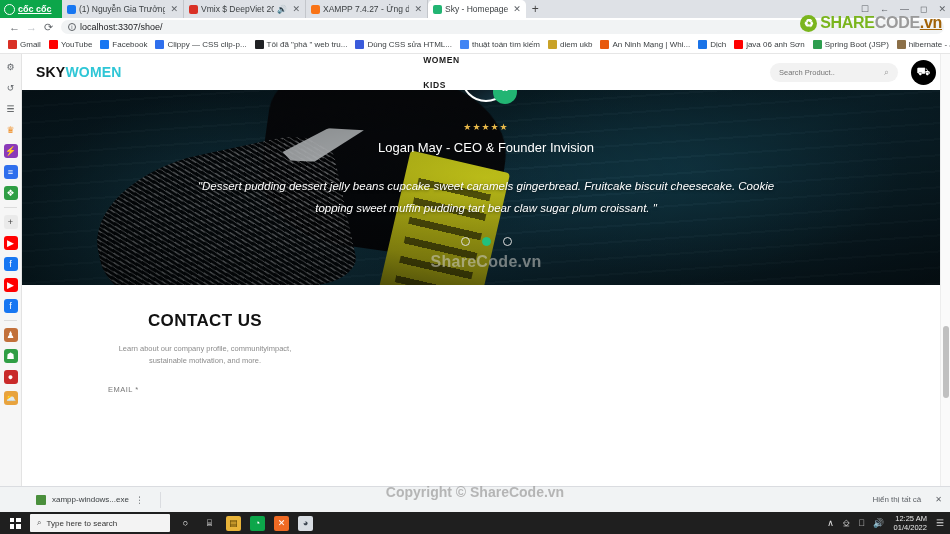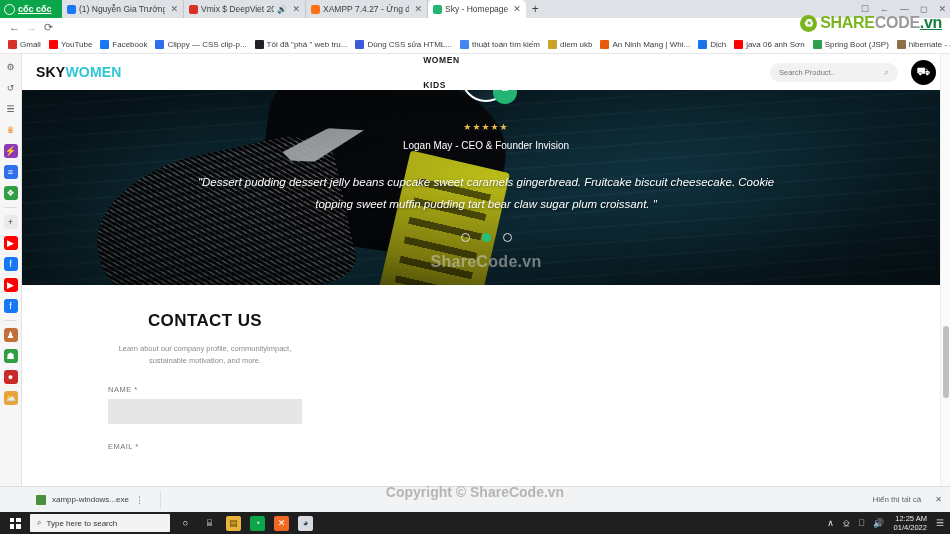--- a/index.html
+++ b/index.html
@@ -169,21 +169,21 @@
     background: linear-gradient(150deg,#1d4a5c 0%,#0a1117 45%,#173a49 100%);
   }
   .quote-badge {
     position: absolute; right: -6px; bottom: -2px;
     width: 24px; height: 24px; border-radius: 50%; background: #22b573;
     display: flex; align-items: center; justify-content: center;
     color: #fff; font-size: 14px; font-weight: bold; line-height: 1;
   }
   .hero-inner { position: relative; z-index: 3; padding-top: 32px; text-align: center; }
   .stars { color: #e9b949; font-size: 9px; letter-spacing: 1px; }
-  .person { color: #fff; font-size: 10px; margin-top: 8px; }
+  .person { color: #fff; font-size: 13px; margin-top: 8px; }
   .quote-text {
     color: #fff; font-size: 11.5px; font-style: italic; line-height: 22px;
     max-width: 580px; margin: 20px auto 0; text-shadow: 0 1px 3px rgba(0,0,0,.5);
   }
   .dots { margin-top: 18px; display: flex; gap: 12px; justify-content: center; }
   .dot { width: 9px; height: 9px; border-radius: 50%; border: 1.4px solid #dcdcdc; }
   .dot.active { background: #22c07d; border-color: #22c07d; }
   .hero-watermark {
     position: absolute; left: 0; right: 0; bottom: 14px; text-align: center;
     font-size: 16px; font-weight: bold; color: rgba(205,205,200,.55);
@@ -217,21 +217,21 @@
     display: flex; align-items: center; gap: 3px;
     font-size: 16px; font-weight: bold; letter-spacing: -.3px;
   }
   .wm-logo .recyc {
     width: 17px; height: 17px; border-radius: 50%;
     background: #7ab51d; color: #fff; font-size: 11px;
     display: flex; align-items: center; justify-content: center;
   }
   .wm-share { color: #7ab51d; margin-top: 21px; }
   .wm-code { color: #9a9a9a; }
-  .wm-vn { color: #15803d; text-decoration: underline; }
+  .wm-vn { color: #a16207; text-decoration: underline; }
   .wm-copyright {
     position: absolute; left: 50%; transform: translateX(-50%);
     bottom: 34px; z-index: 40; font-size: 14px; font-weight: bold;
     color: rgba(160,160,160,.75); white-space: nowrap;
   }
 
   
   .downloadbar {
     position: absolute; left: 0; bottom: 22px; width: 950px; height: 26px;
     background: #f1f3f4; border-top: 1px solid #dadce0;
@@ -307,20 +307,24 @@
       <span>—</span>
       <span>◻</span>
       <span>✕</span>
     </div>
   </div>
 
   <div class="toolbar">
     <span class="navbtn">←</span>
     <span class="navbtn dim">→</span>
     <span class="navbtn">⟳</span>
+    <div class="omnibox">
+      <span class="info-i">i</span>
+      <span>localhost:3307/shoe/</span>
+    </div>
   </div>
 
   <div class="bookmarks">
     <div id="bm-host" style="display:flex;align-items:center;">
         <span class="bm">
           <span class="bmico" style="background:#d93025"></span>
           <span>Gmail</span>
         </span>
         <span class="bm">
           <span class="bmico" style="background:#ff0000"></span>
@@ -450,24 +454,20 @@
           </div>
       </div>
       <div class="hero-watermark">ShareCode.vn</div>
     </div>
 
     <div class="contact">
       <div class="contact-col">
         <h2>CONTACT US</h2>
         <p>Learn about our company profile, communityimpact, sustainable motivation, and more.</p>
         <div>
-          <div class="field-label">NAME *</div>
-          <input class="field-input" value="" style="">
-        </div>
-        <div>
           <div class="field-label">EMAIL *</div>
         </div>
       </div>
     </div>
   </div>
 
   <div class="scrollbar">
     <div class="scrollthumb"></div>
   </div>
 

